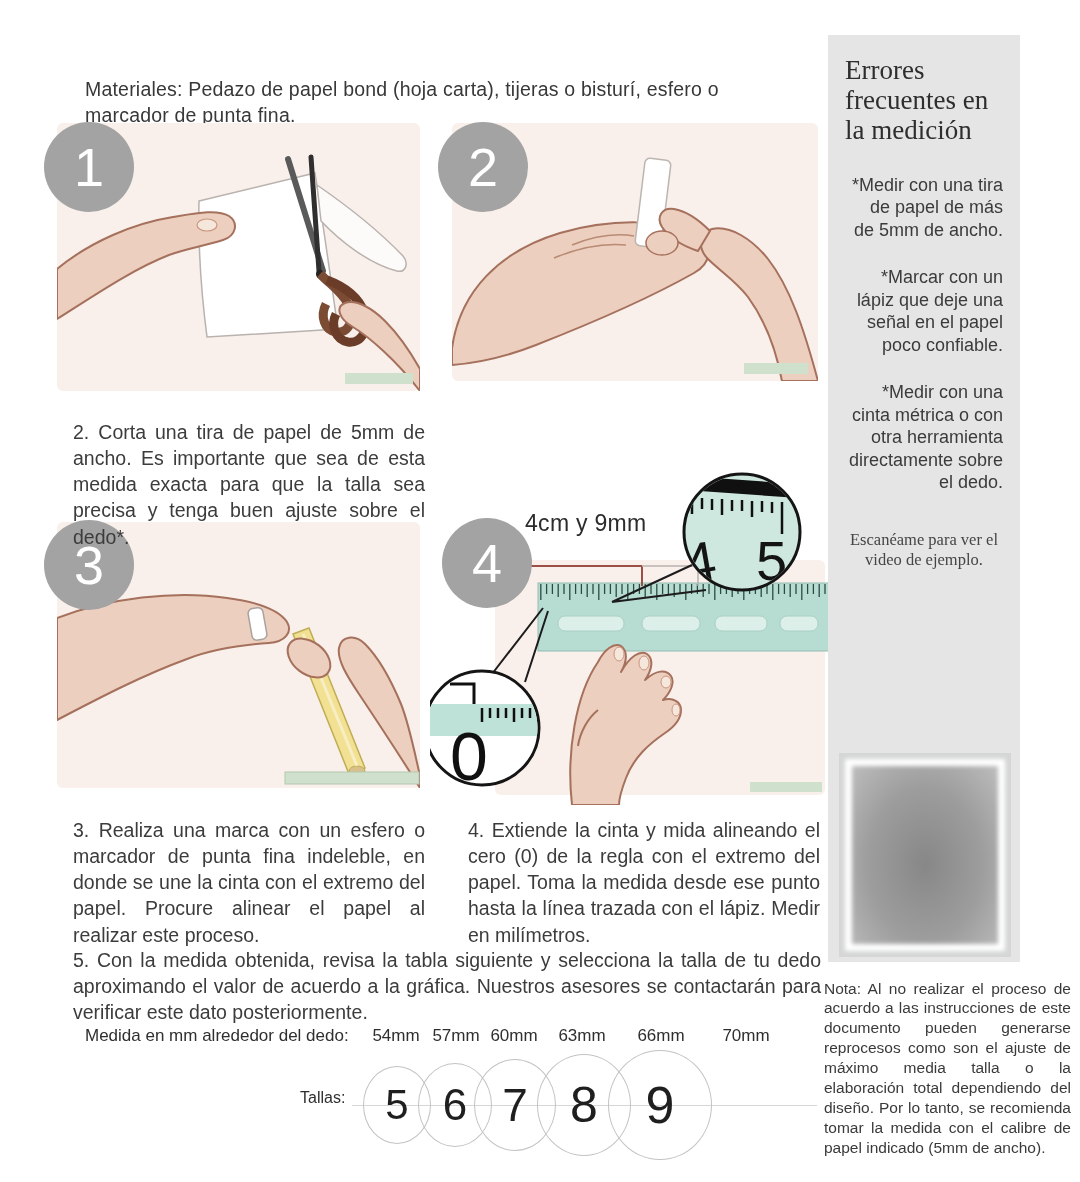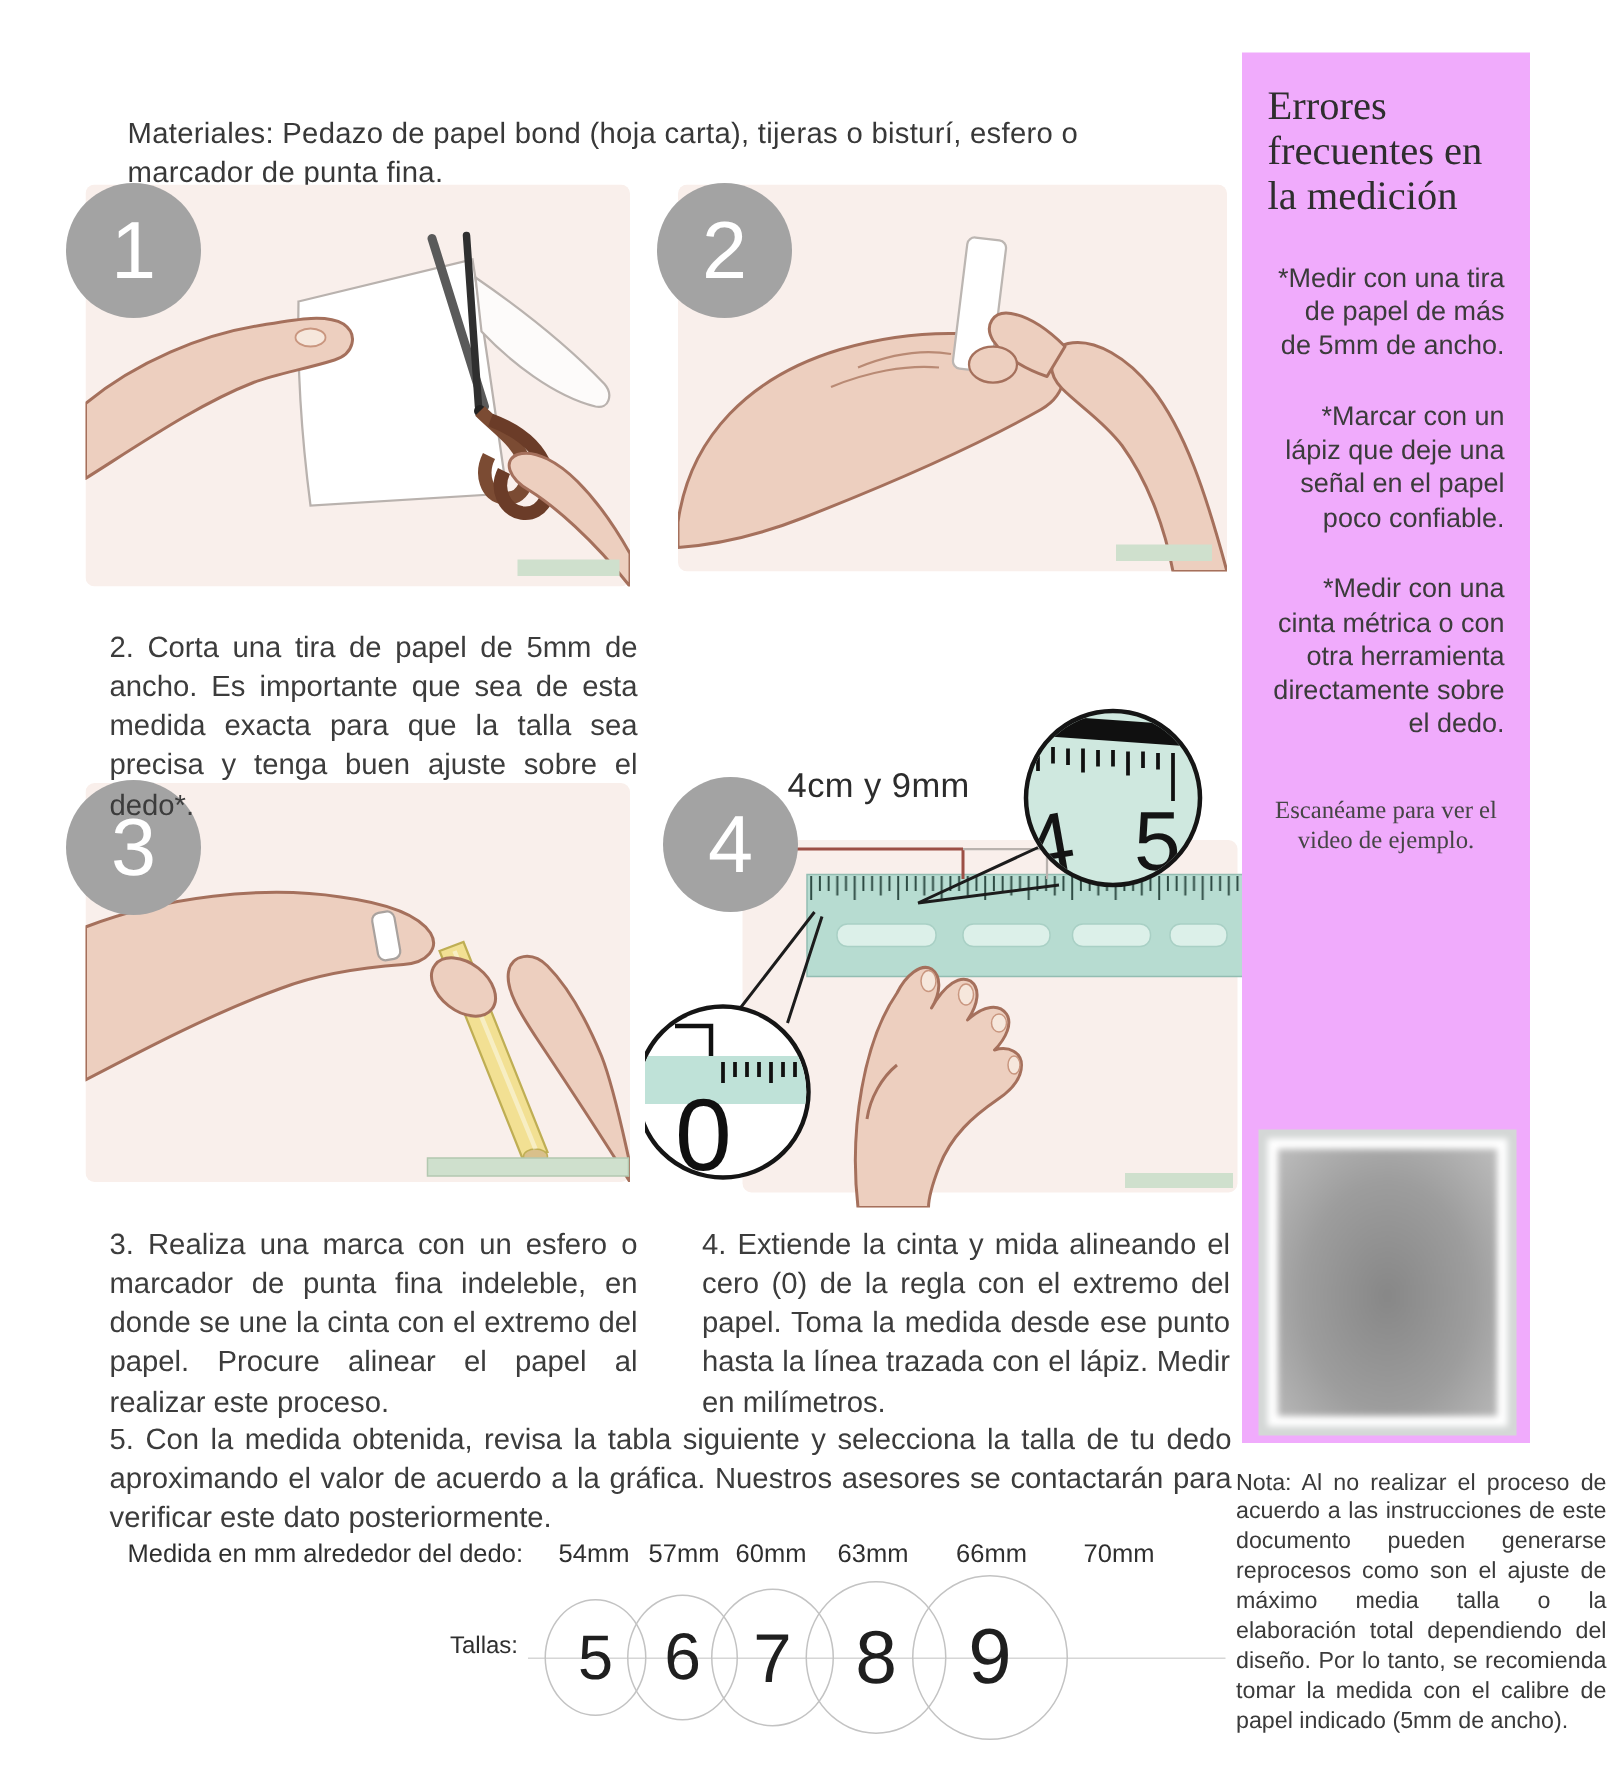--- a/index.html
+++ b/index.html
@@ -38,21 +38,21 @@
   #b1 { left:44px;  top:122px; }
   #b2 { left:438px; top:122px; }
   #b3 { left:44px;  top:520px; }
   #b4 { left:442px; top:518px; }
   .annot4 {
     position:absolute; left:95px; top:40px; font-size:23px; color:#2c2c2c; letter-spacing:.3px;
   }
   
   .sidebar {
     position:absolute; left:828px; top:35px; width:192px; height:927px;
-    background:#f0abfc; box-sizing:border-box; padding:20px 17px;
+    background:#e5e5e5; box-sizing:border-box; padding:20px 17px;
   }
   .sidebar-title {
     font-family:"Liberation Serif", serif; font-size:27px; line-height:1.12;
     color:#2e2e2e; margin:0 0 28px 0; font-weight:400; width:158px;
   }
   .sidebar-error { font-size:18px; line-height:1.25; color:#3b3b3b; margin:0 0 25px 0;text-align:right; }
   .scan-caption {
     font-family:"Liberation Serif", serif; font-size:16.5px; line-height:1.25;
     text-align:center; color:#454545; margin:36px 0 0 0;
   }

